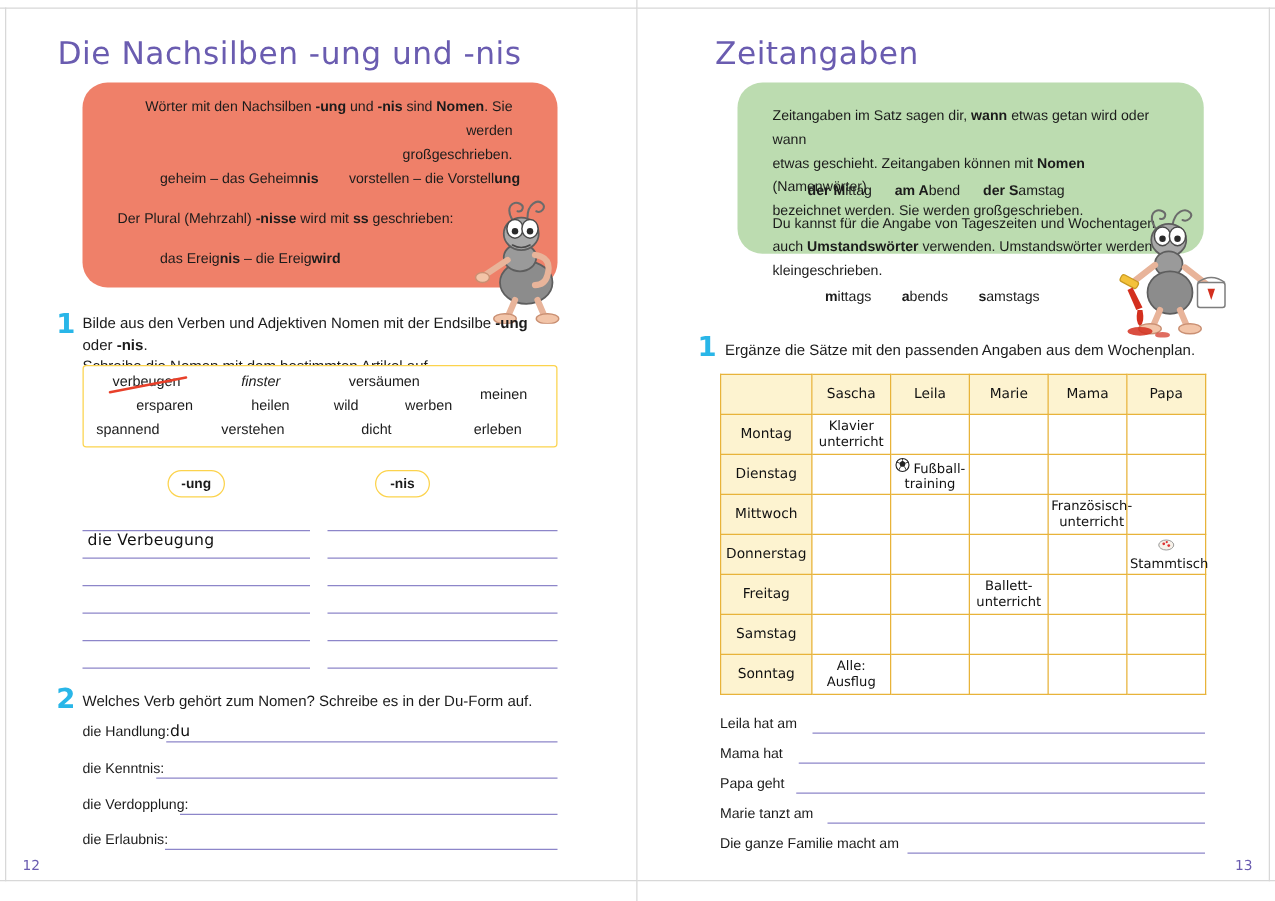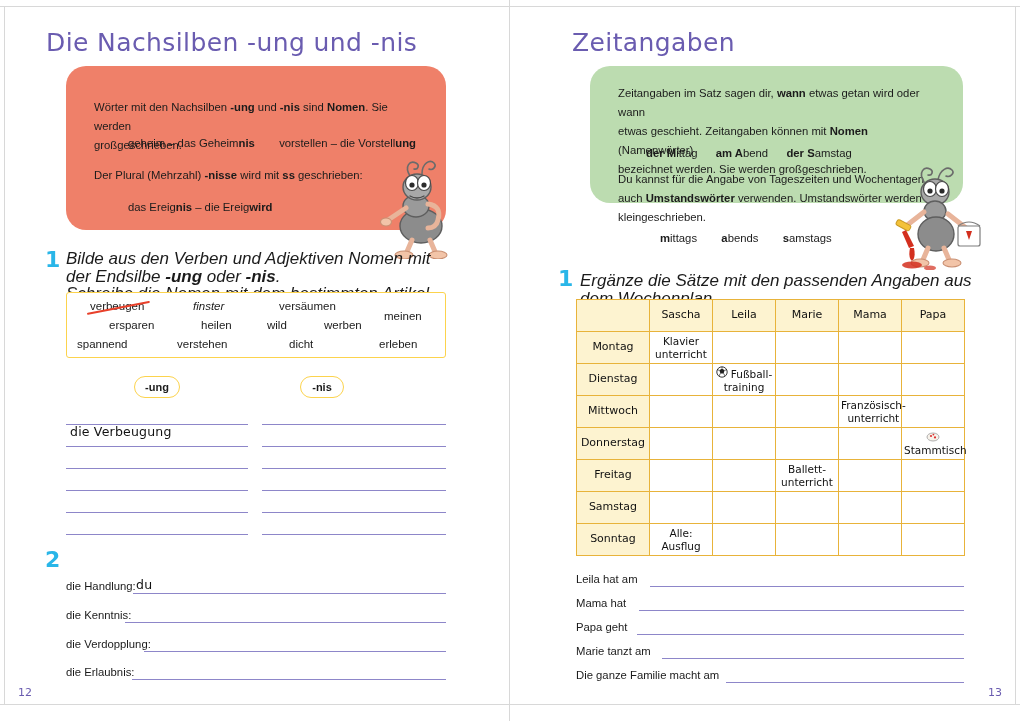--- a/index.html
+++ b/index.html
@@ -68,24 +68,23 @@
   .ex-num {
     position: absolute;
     font-family: "DejaVu Sans", sans-serif;
     font-size: 22px;
     font-weight: bold;
     color: #29b6e8;
     line-height: 1;
   }
   .ex-text {
     position: absolute;
-    font-size: 17px;
+    font-size: 12px;
     line-height: 17.5px;
     color: #1b1b1b;
-    font-style: italic;
   }
   .ex-text b { font-weight: bold; }
 
   
   .wordbank {
     position: absolute;
     border: 1.6px solid #fcd34d;
     background: #ffffff;
     border-radius: 3px;
   }
@@ -177,21 +176,21 @@
 <div class="spread">
 
   <div class="page page-left">
     <div class="edge-top"></div>
     <div class="edge-bottom"></div>
     <div class="edge-outer-l"></div>
 
     <div class="headline" style="left:46px; top:28px;">Die Nachsilben -ung und -nis</div>
 
     <div class="infobox infobox-orange" style="left:66px; top:66px; width:380px; height:164px;">
-      <p style="position:absolute; left:28px; top:32px; width:316px;">
+      <p style="position:absolute; left:28px; top:11px; width:316px;text-align:right;">
         <span>Wörter mit den Nachsilben </span><b>-ung</b><span> und </span><b>-nis</b><span> sind </span><b>Nomen</b><span>. Sie werden</span><br>
         <span>großgeschrieben.</span>
       </p>
 
       <div class="examples" style="position:absolute; left:62px; top:68px;">
         <span>geheim – das Geheim</span><b>nis</b>
         <span style="display:inline-block;width:18px;"></span>
         <span>vorstellen – die Vorstell</span><b>ung</b>
       </div>
 
@@ -262,20 +261,21 @@
     <div class="rule" style="left:66px; top:534px; width:182px;"></div>
 
     <div class="rule" style="left:262px; top:424px; width:184px;"></div>
     <div class="rule" style="left:262px; top:446px; width:184px;"></div>
     <div class="rule" style="left:262px; top:468px; width:184px;"></div>
     <div class="rule" style="left:262px; top:490px; width:184px;"></div>
     <div class="rule" style="left:262px; top:512px; width:184px;"></div>
     <div class="rule" style="left:262px; top:534px; width:184px;"></div>
 
     <div class="ex-num" style="left:45px; top:549px;">2</div>
+    <div class="ex-text" style="left:66px; top:553px; width:390px;">Welches Verb gehört zum Nomen? Schreibe es in der Du-Form auf.</div>
 
     <div class="label-txt" style="left:66px; top:580px;">die Handlung:</div>
     <div class="hand" style="left:136px; top:577px;">du</div>
     <div class="rule" style="left:133px; top:593px; width:313px;"></div>
 
     <div class="label-txt" style="left:66px; top:609px;">die Kenntnis:</div>
     <div class="rule" style="left:125px; top:622px; width:321px;"></div>
 
     <div class="label-txt" style="left:66px; top:638px;">die Verdopplung:</div>
     <div class="rule" style="left:144px; top:651px; width:302px;"></div>

